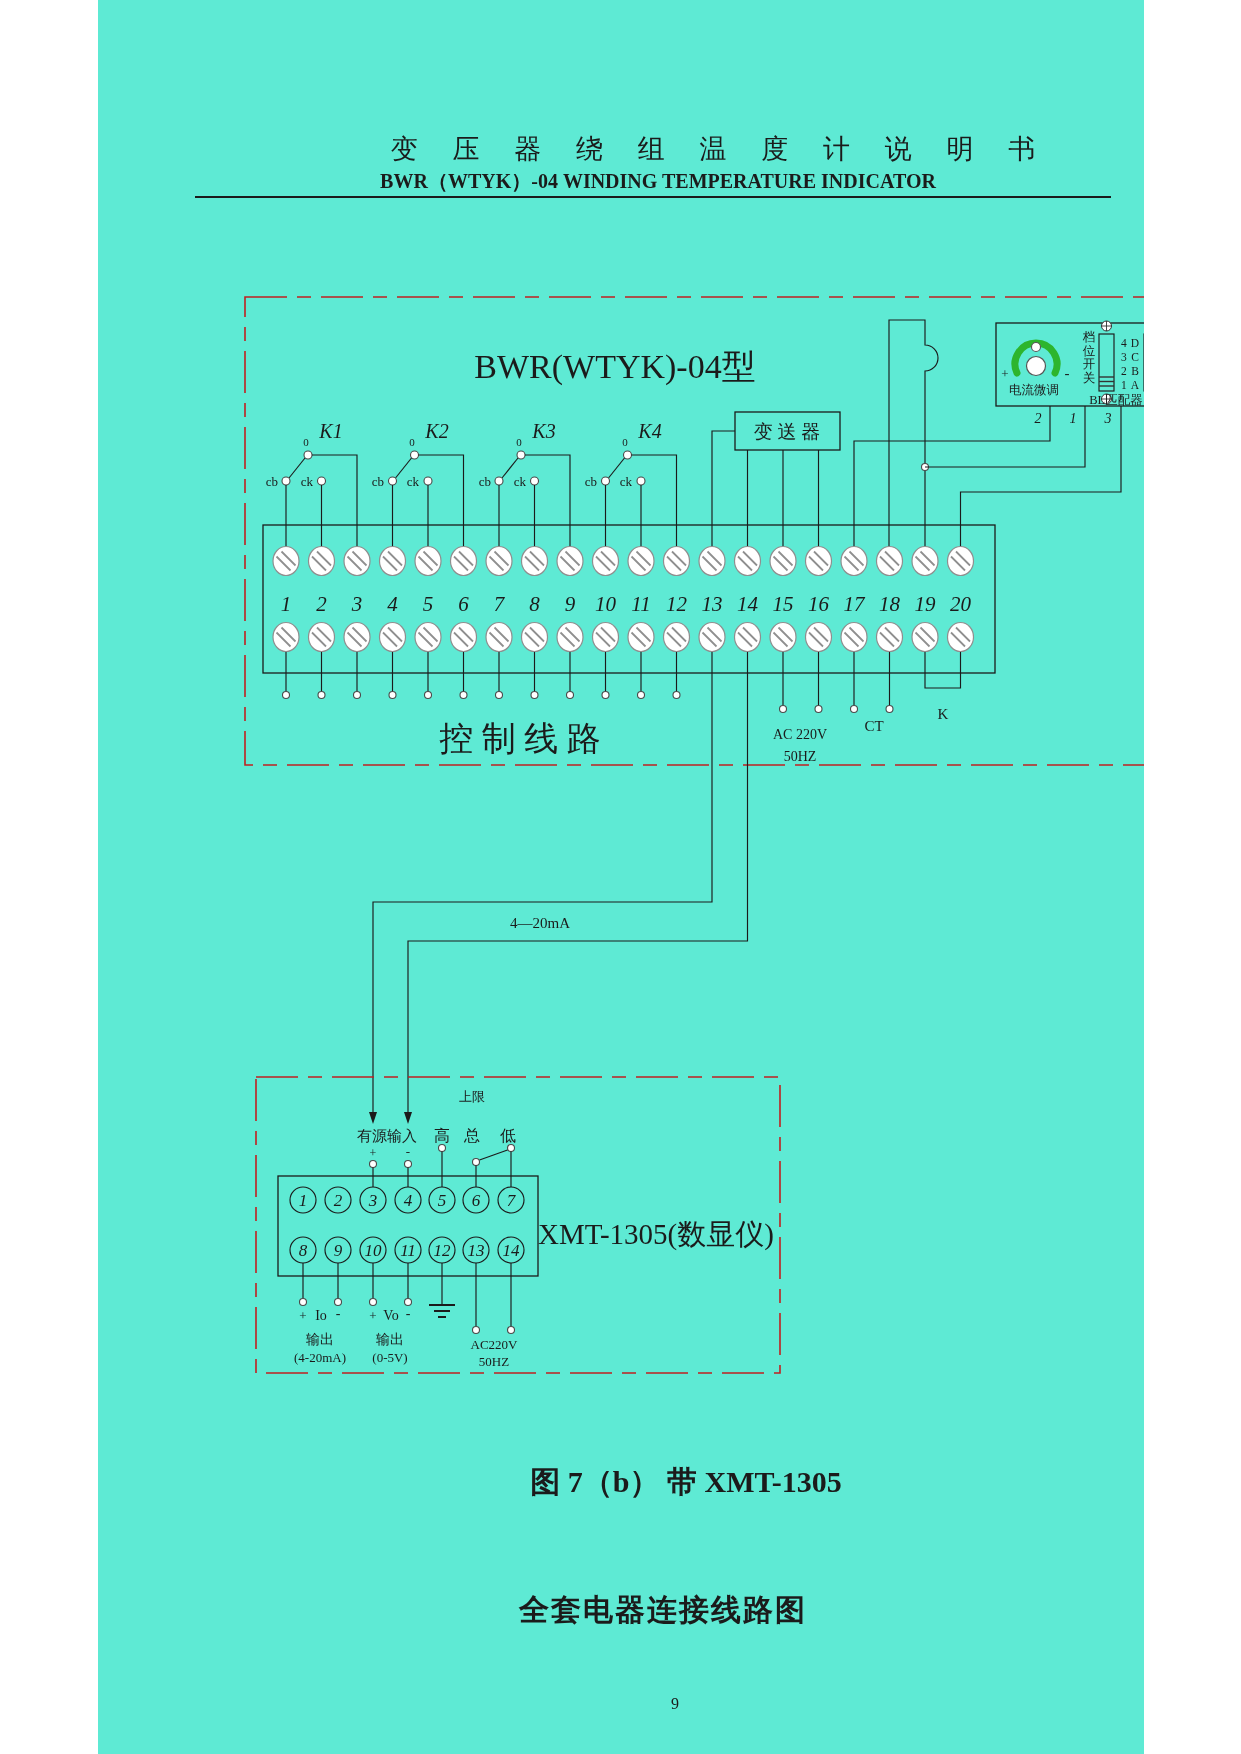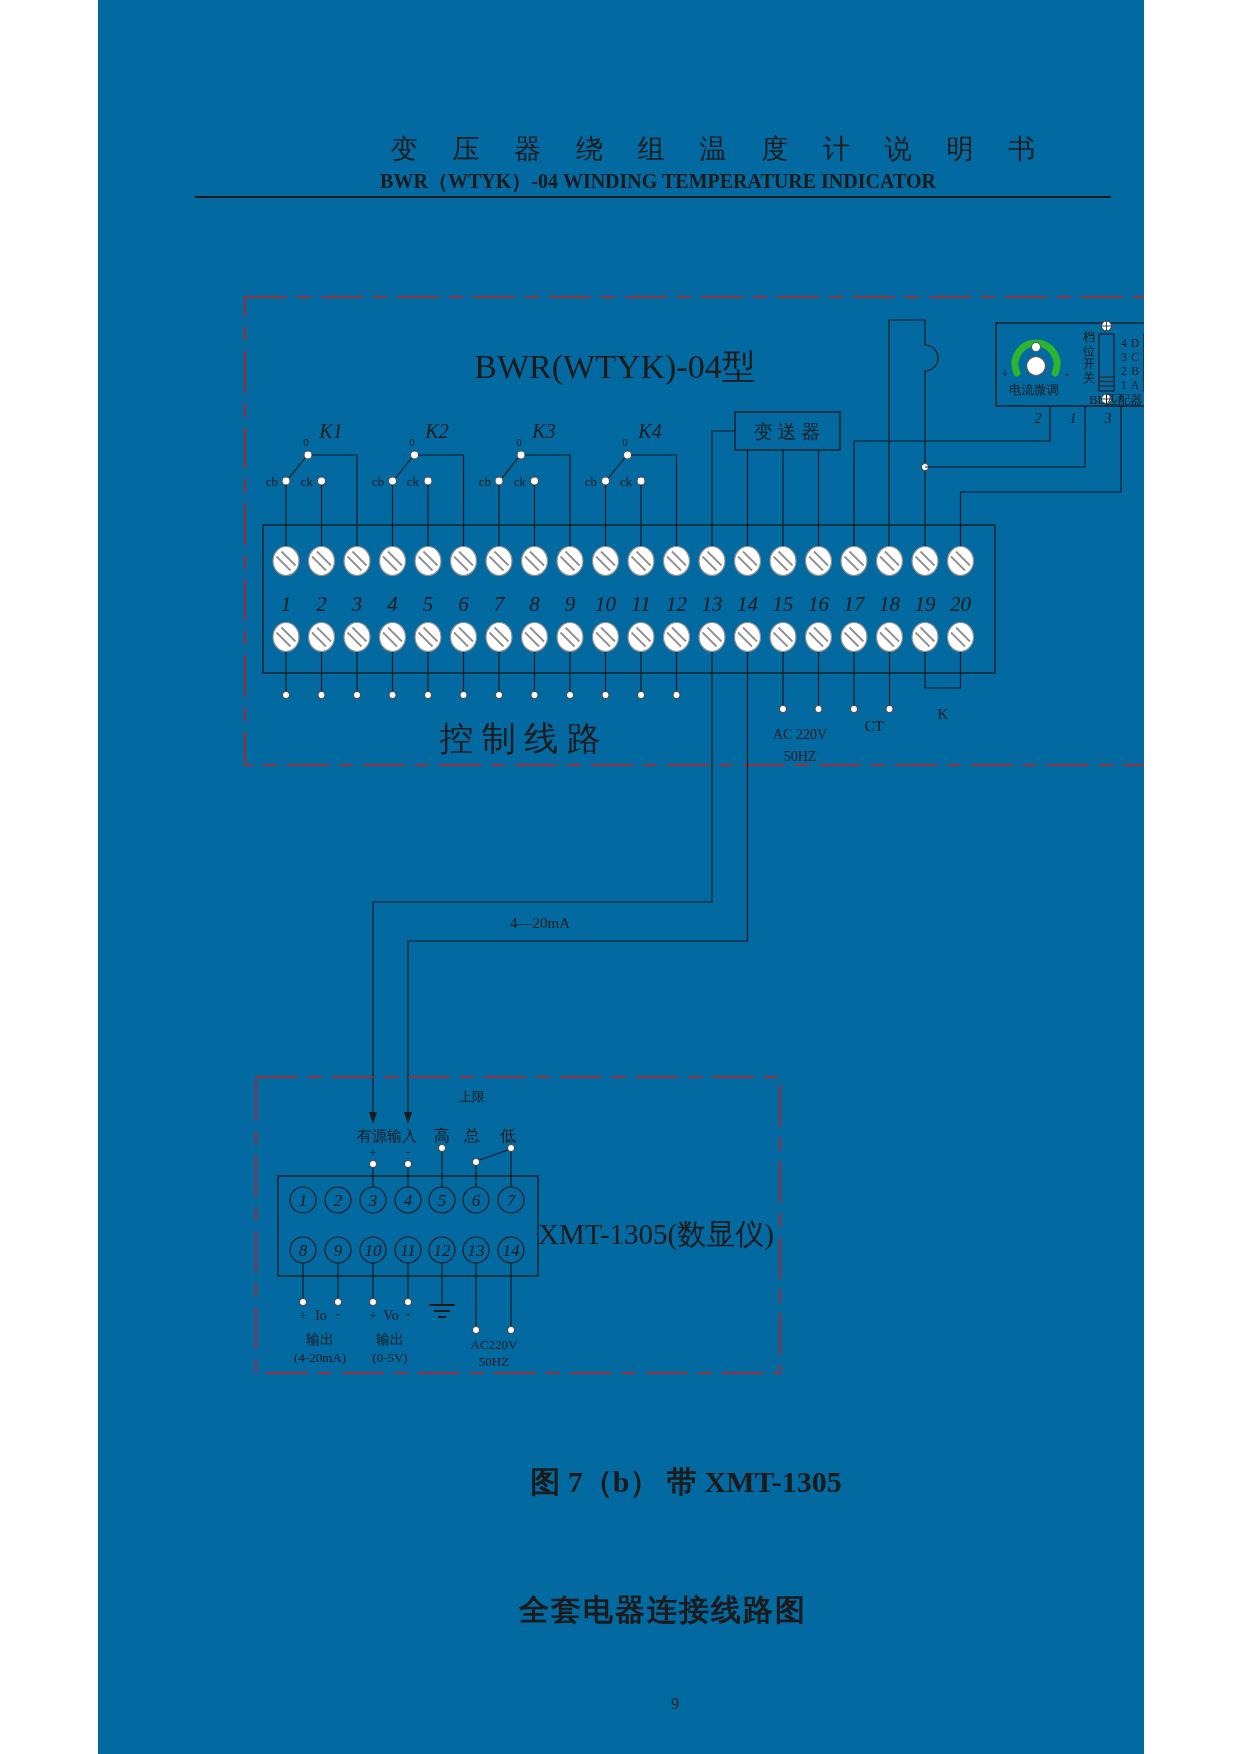--- a/index.html
+++ b/index.html
@@ -1,16 +1,16 @@
 <!DOCTYPE html>
 <html><head>
 <meta charset="utf-8">
 <style>
   html,body{margin:0;padding:0;background:#ffffff;}
-  #page{position:relative;width:1046px;height:1754px;background:#0369a1;margin:0 auto;overflow:hidden;}
+  #page{position:relative;width:1046px;height:1754px;background:#5eead4;margin:0 auto;overflow:hidden;}
   svg{display:block;}
   text{font-family:"Liberation Serif","DejaVu Serif",serif;fill:#1b1b1b;}
   .cad{font-style:italic;}
   .tnum{font-size:21px;}
   .w{fill:none;stroke:#1b1b1b;stroke-width:1.15;}
   .wth{fill:none;stroke:#1b1b1b;stroke-width:1.3;}
   .term-ellipse{fill:#ffffff;stroke:#8f8f8f;stroke-width:1.2;}
   .term-slot{stroke:#8f8f8f;stroke-width:1.8;}
   .dashbox{fill:none;stroke-width:1.6;stroke-dasharray:42 10 14 10;}
   .node{fill:#ffffff;stroke:#4a4a4a;stroke-width:1.1;}

